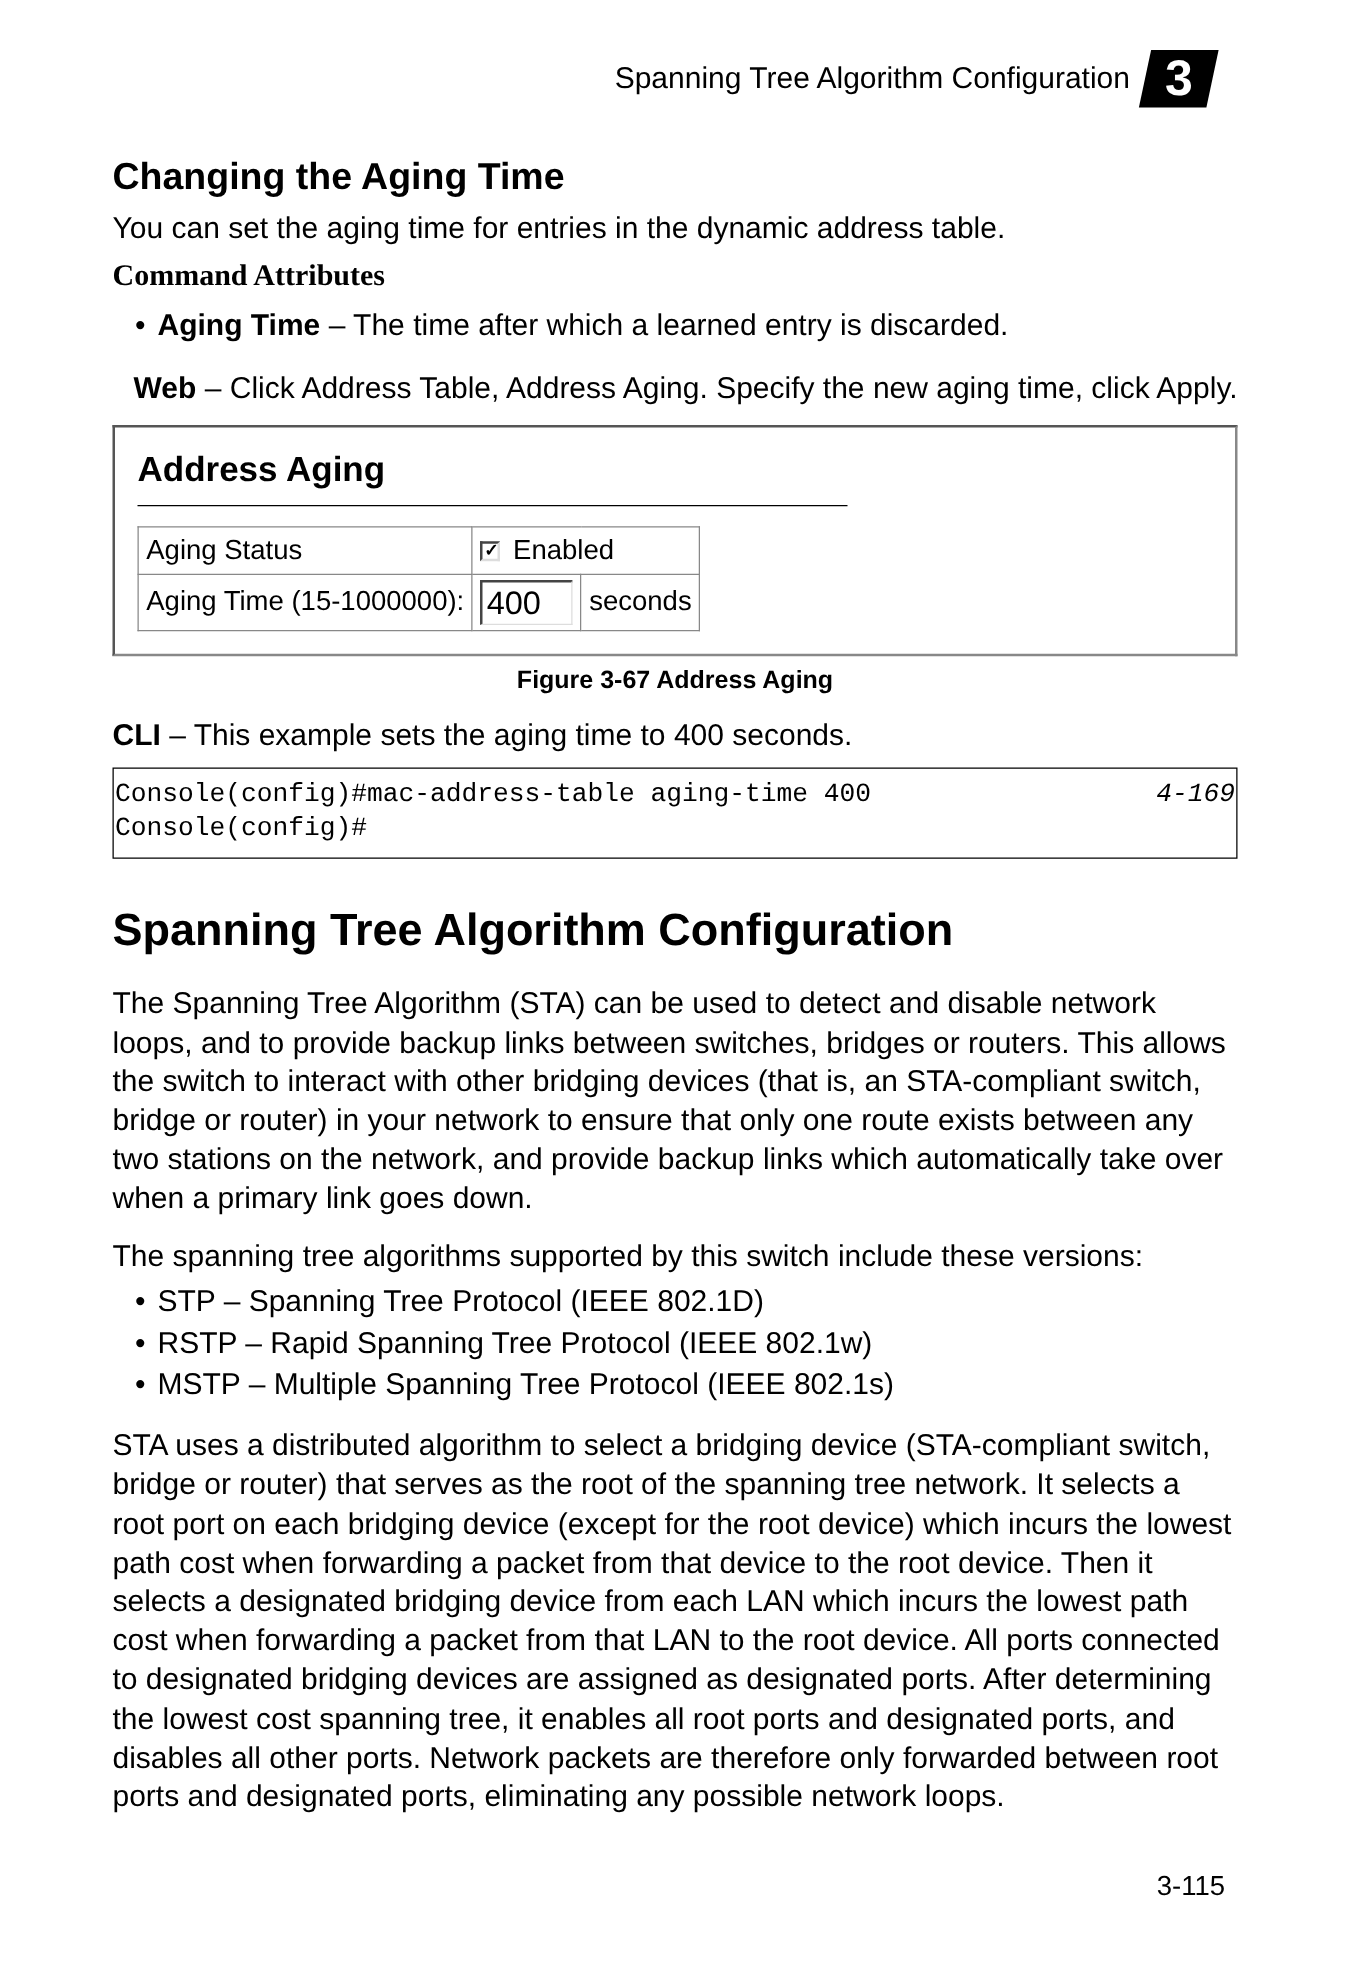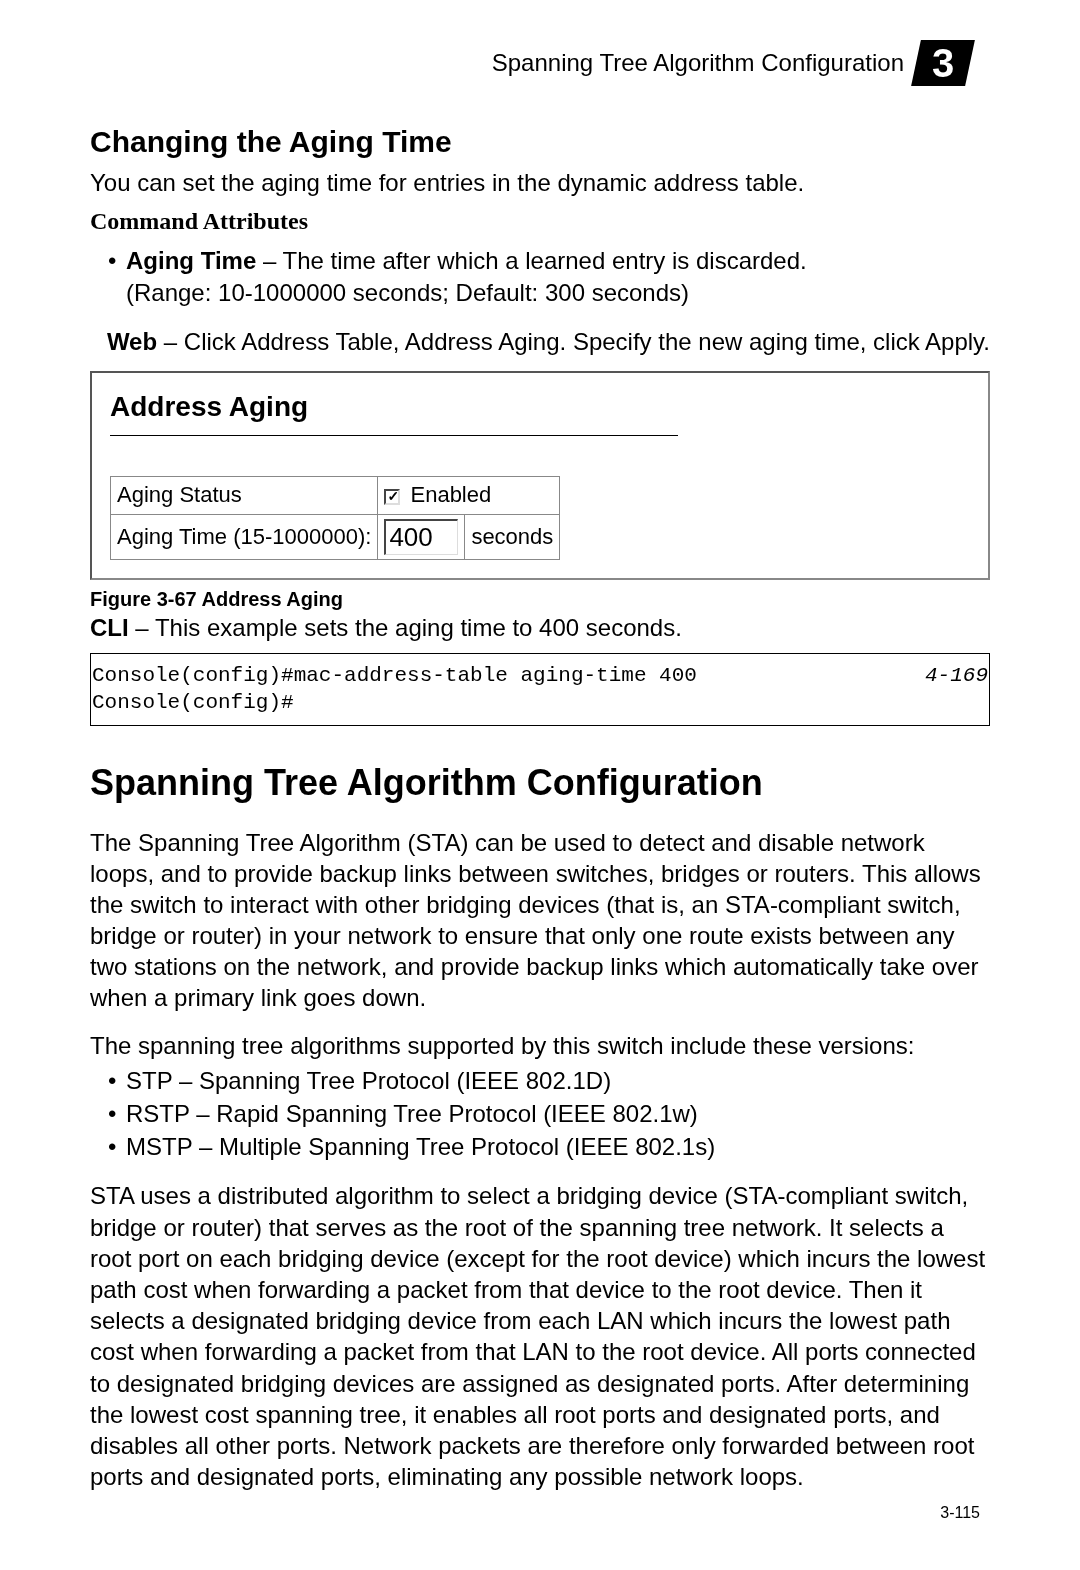--- a/index.html
+++ b/index.html
@@ -72,21 +72,21 @@
       padding: 16px 18px 18px 18px;
       margin-bottom: 6px;
       background: #fff;
     }
     .screenshot-title {
       font-family: Arial, Helvetica, sans-serif;
       font-weight: bold;
       font-size: 28px;
       border-bottom: 1px solid #000;
       padding-bottom: 10px;
-      margin-bottom: 40px;
+      margin-bottom: 16px;
       width: 66%;
     }
     table.form-table {
       border-collapse: collapse;
       font-size: 22px;
     }
     table.form-table td {
       border: 1px solid #888;
       padding: 4px 6px;
       background: #fff;
@@ -117,23 +117,24 @@
       width: 74px;
       font-family: Arial, sans-serif;
       font-size: 26px;
       padding: 1px 3px;
       border-top: 2px solid #444;
       border-left: 2px solid #444;
       border-right: 1px solid #ddd;
       border-bottom: 1px solid #ddd;
     }
     .fig-caption {
+      text-align: center;
       font-weight: bold;
       font-size: 20px;
-      margin-bottom: 0;
+      margin-bottom: 16px;
     }
     .cli-line { margin-bottom: 10px; }
     .console-box {
       border: 1px solid #000;
       padding: 8px 1px;
       font-family: "Courier New", monospace;
       font-size: 21px;
       margin-bottom: 34px;
       display: flex;
       justify-content: space-between;
@@ -145,41 +146,40 @@
       font-family: Arial, Helvetica, sans-serif;
       font-weight: bold;
       font-size: 36px;
       margin-bottom: 20px;
     }
     p.body { margin-bottom: 16px; }
     .footer-page {
       position: absolute;
       bottom: 46px;
       right: 100px;
-      font-size: 16px;
+      font-size: 22px;
     }
   </style>
 </head>
 <body>
 
 <div class="header-row">
   <span class="header-text">Spanning Tree Algorithm Configuration</span>
   <div class="chapter-box">
     <span class="chapter-num">3</span>
   </div>
 </div>
 
 <h2 class="sub">Changing the Aging Time</h2>
 <p>You can set the aging time for entries in the dynamic address table.</p>
 <p class="cmd-attr-title">Command Attributes</p>
 
 <ul class="bullets">
   <li>
     <span class="bold">Aging Time</span><span> – The time after which a learned entry is discarded.</span><br>
-    <span>(Range: 10-1000000 seconds; Default: 300 seconds)</span>
   </li>
 </ul>
 
 <p class="web-line">
   <span class="bold">Web</span><span> – Click Address Table, Address Aging. Specify the new aging time, click Apply.</span>
 </p>
 
 <div class="screenshot-frame">
   <div class="screenshot-title">Address Aging</div>
   <table class="form-table">

